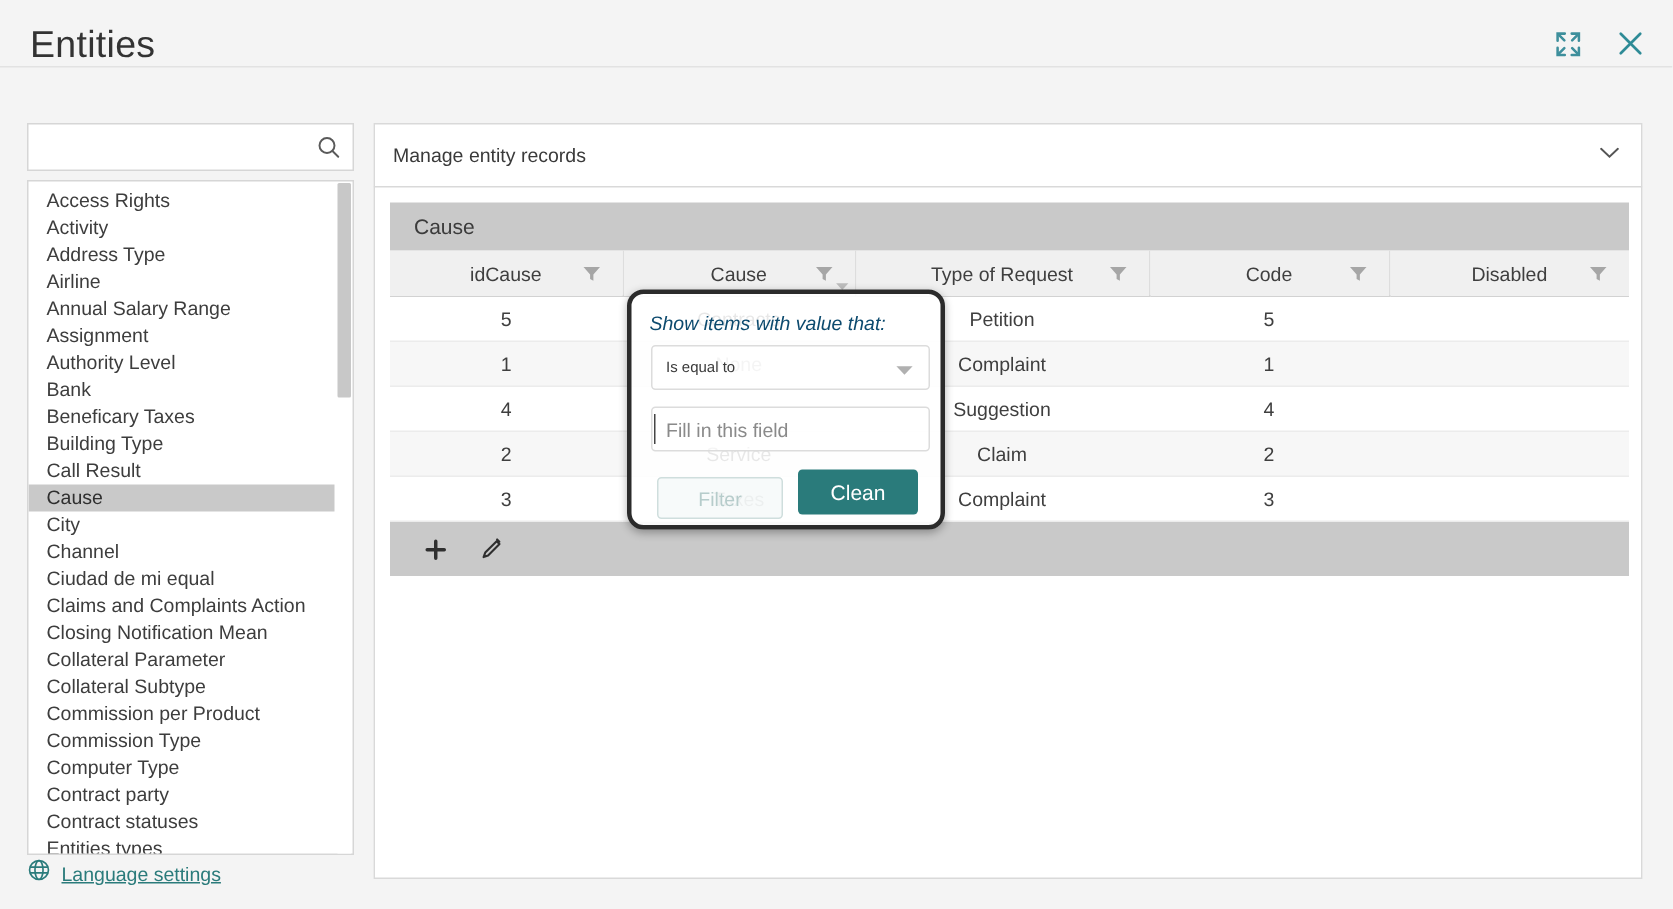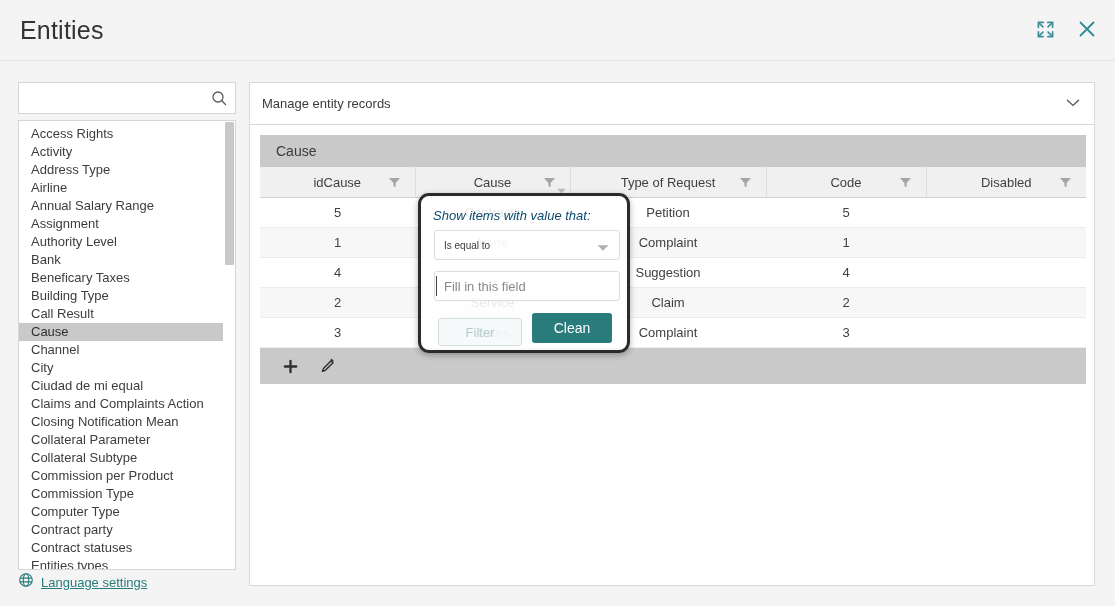--- a/index.html
+++ b/index.html
@@ -15,21 +15,21 @@
   #app {
     position: relative;
     width: 1115px; height: 606px;
     background: #f4f4f4;
   }
 
   
   .win-header {
     position: absolute;
     left: 0; top: 0;
-    width: 1115px; height: 61px;
+    width: 1115px; height: 45px;
     border-bottom: 1px solid #e2e2e2;
     background: #f4f4f4;
   }
   .win-title {
     position: absolute;
     left: 20px; top: 16px;
     font-size: 25px;
     font-weight: 400;
     color: #333333;
     letter-spacing: 0.2px;
@@ -365,22 +365,22 @@
           <li class="entity-item">Address Type</li>
           <li class="entity-item">Airline</li>
           <li class="entity-item">Annual Salary Range</li>
           <li class="entity-item">Assignment</li>
           <li class="entity-item">Authority Level</li>
           <li class="entity-item">Bank</li>
           <li class="entity-item">Beneficary Taxes</li>
           <li class="entity-item">Building Type</li>
           <li class="entity-item">Call Result</li>
           <li class="entity-item selected">Cause</li>
+          <li class="entity-item">City</li>
           <li class="entity-item">Channel</li>
-          <li class="entity-item">City</li>
           <li class="entity-item">Ciudad de mi equal</li>
           <li class="entity-item">Claims and Complaints Action</li>
           <li class="entity-item">Closing Notification Mean</li>
           <li class="entity-item">Collateral Parameter</li>
           <li class="entity-item">Collateral Subtype</li>
           <li class="entity-item">Commission per Product</li>
           <li class="entity-item">Commission Type</li>
           <li class="entity-item">Computer Type</li>
           <li class="entity-item">Contract party</li>
           <li class="entity-item">Contract statuses</li>

